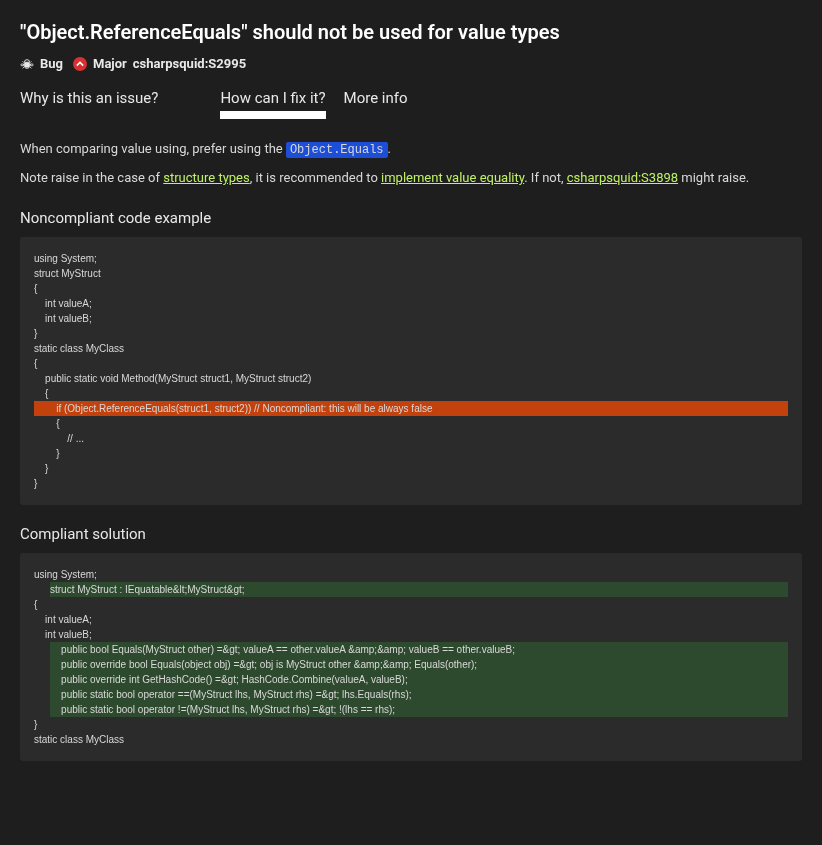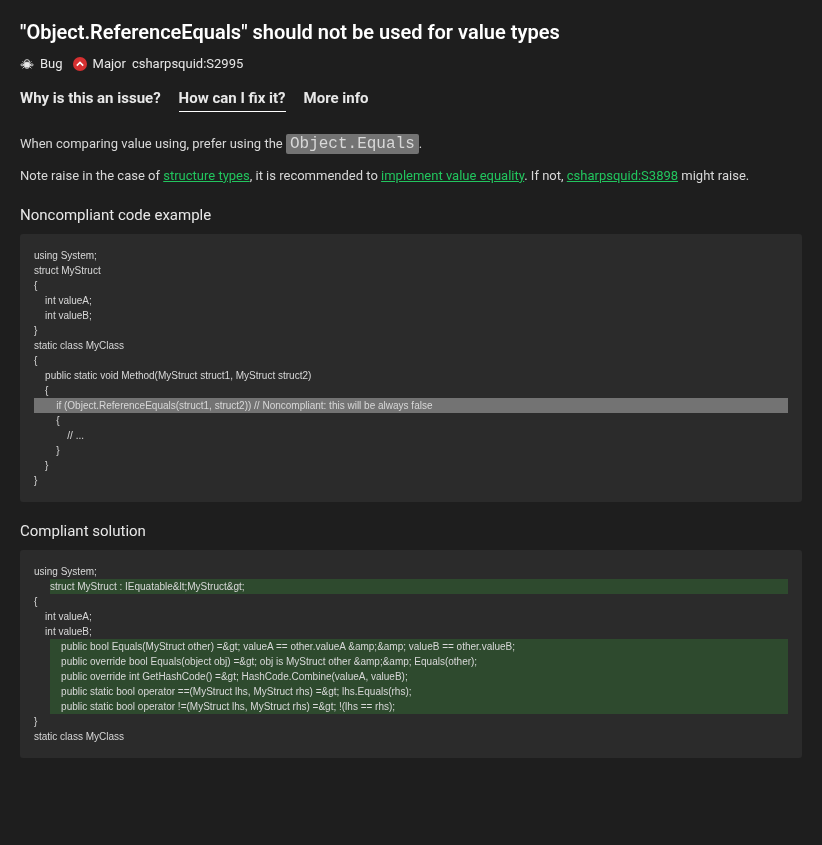--- a/index.html
+++ b/index.html
@@ -36,53 +36,53 @@
       display: inline-flex;
       align-items: center;
       justify-content: center;
       width: 14px;
       height: 14px;
       border-radius: 50%;
       background: #d63031;
       margin-left: 4px;
     }
     .icon-major svg { width: 8px; height: 8px; }
-    .meta-tags { font-weight: 400; }
+    .meta-tags { font-weight: 700; }
     .tabs {
       display: flex;
       gap: 18px;
       margin-bottom: 20px;
       font-size: 15px;
     }
     .tab {
       cursor: pointer;
       color: #e8e8e8;
       padding-bottom: 4px;
-      font-weight: bold;
     }
     .tab.active {
-      border-bottom: 1px solid #ffffff;
-      font-weight: 700;
+      border-bottom: 8px solid #ffffff;
+      font-weight: 400;
+      margin-left: 44px;
     }
     .body-text {
       font-size: 13px;
       line-height: 1.6;
       margin-bottom: 8px;
       color: #d8d8d8;
     }
     .body-text .code-inline {
       font-family: Consolas, Monaco, "Courier New", monospace;
-      background: #737373;
+      background: #1d4ed8;
       padding: 1px 4px;
       border-radius: 2px;
-      font-size: 16px;
+      font-size: 12px;
       text-align: center;
     }
     .body-text a {
-      color: #22c55e;
+      color: #bef264;
       text-decoration: underline;
       cursor: pointer;
     }
     .section-row { margin-bottom: 20px; }
     .section-header {
       font-size: 15px;
       font-weight: 400;
       margin: 20px 0 10px 0;
       color: #e8e8e8;
     }
@@ -93,21 +93,21 @@
       overflow-x: auto;
     }
     .code-block pre {
       font-family: Liberation Sans, sans-serif;
       font-size: 10px;
       line-height: 1.5;
       color: #d8d8d8;
       white-space: pre;
     }
     .code-line { display: block; }
-    .hl-red { background: #737373; }
+    .hl-red { background: #c2410c; }
     .hl-green { background: #2e4a2e; margin-left: 16px; }
   </style>
 </head>
 <body>
 
 <h1 class="page-title">"Object.ReferenceEquals" should not be used for value types</h1>
 
 <div class="meta-row">
   <span class="icon-bug">
     <svg viewBox="0 0 16 16" fill="currentColor">

